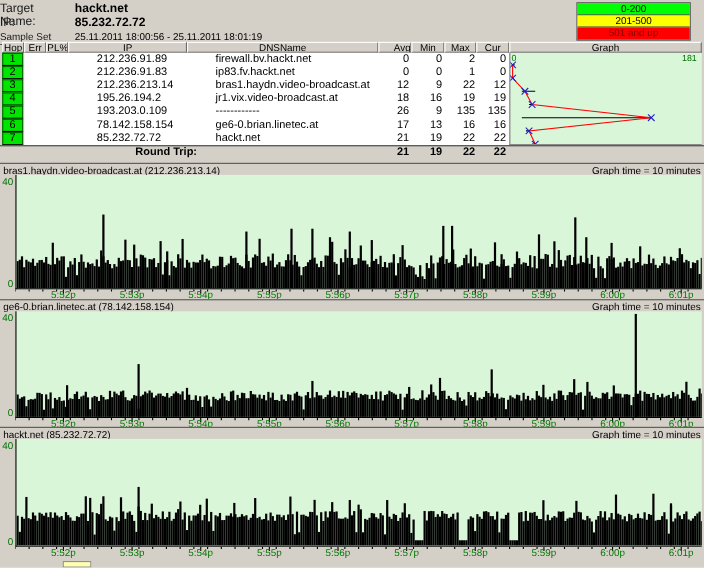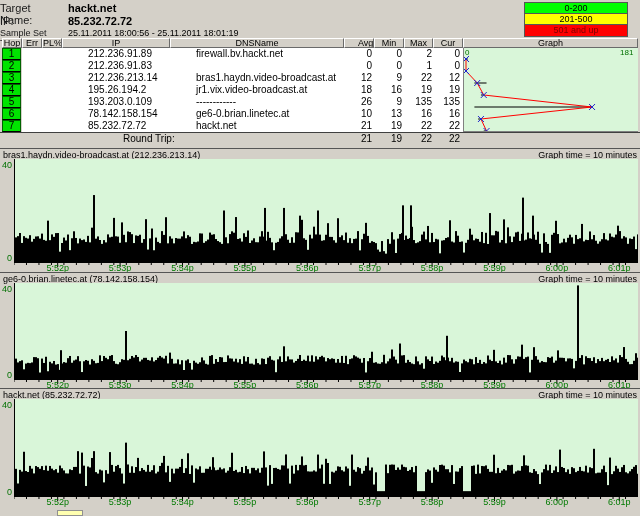--- a/index.html
+++ b/index.html
@@ -25,21 +25,21 @@
   #table-body-bg { left:22px; top:48px; width:441px; height:84px; background:#ffffff; }
   #minigraph-box { left:463px; top:48px; width:175px; height:84px; background:#d9f6d9;
     border-left:1px solid #808080; border-bottom:1px solid #808080; }
   .row { position:absolute; left:0; width:640px; height:12px; font-size:10px; line-height:12px; }
   .hopcell { position:absolute; left:2px; width:19px; height:12px; text-align:center;
     border:1px solid #006400; border-bottom:1px solid #000; font-size:10px; line-height:10px; }
   .cell-ip { position:absolute; left:88px; width:100px; }
   .cell-dns { position:absolute; left:196px; width:170px; }
   .num { position:absolute; width:28px; text-align:right; }
   #roundtrip { left:0; top:132px; width:640px; height:13px; background:#d4d0c8;
-    border-top:1px solid #404040; font-size:10px; line-height:12px; font-weight:normal; }
+    border-top:1px solid #404040; font-size:10px; line-height:12px; font-weight:bold; }
   .tl-head { position:absolute; left:0; width:640px; height:11px; background:#d4d0c8;
     border-top:1px solid #555; font-size:9px; line-height:10px; }
   .tl-title { position:absolute; left:3px; top:1px; }
   .tl-time { position:absolute; right:3px; top:1px; }
   .tl-plot { position:absolute; left:14px; width:624px; background:#d9f6d9;
     border-left:1px solid #000; border-bottom:1px solid #000; }
   .ylab { position:absolute; left:0; width:12px; text-align:right; font-size:9px; color:#007000; }
   .xlab { position:absolute; width:40px; text-align:center; font-size:9px; line-height:9px; color:#007a00; }
   .mg-lab { position:absolute; font-size:8px; color:#007000; }
   #bottom-artifact { left:57px; top:510px; width:26px; height:6px; background:#ffffb0; border:1px solid #909090; }
@@ -83,20 +83,21 @@
         <span class="cell-ip">212.236.91.89</span>
         <span class="cell-dns">firewall.bv.hackt.net</span>
         <span class="num" style="left: 344px;">0</span>
         <span class="num" style="left: 374px;">0</span>
         <span class="num" style="left: 404px;">2</span>
         <span class="num" style="left: 432px;">0</span>
       </div>
       <div class="row" style="top: 60px;">
         <div class="hopcell" style="background: rgb(0, 228, 0);">2</div>
         <span class="cell-ip">212.236.91.83</span>
+        <span class="cell-dns">ip83.fv.hackt.net</span>
         <span class="num" style="left: 344px;">0</span>
         <span class="num" style="left: 374px;">0</span>
         <span class="num" style="left: 404px;">1</span>
         <span class="num" style="left: 432px;">0</span>
       </div>
       <div class="row" style="top: 72px;">
         <div class="hopcell" style="background: rgb(0, 228, 0);">3</div>
         <span class="cell-ip">212.236.213.14</span>
         <span class="cell-dns">bras1.haydn.video-broadcast.at</span>
         <span class="num" style="left: 344px;">12</span>
@@ -119,21 +120,21 @@
         <span class="cell-dns">------------</span>
         <span class="num" style="left: 344px;">26</span>
         <span class="num" style="left: 374px;">9</span>
         <span class="num" style="left: 404px;">135</span>
         <span class="num" style="left: 432px;">135</span>
       </div>
       <div class="row" style="top: 108px;">
         <div class="hopcell" style="background: rgb(0, 228, 0);">6</div>
         <span class="cell-ip">78.142.158.154</span>
         <span class="cell-dns">ge6-0.brian.linetec.at</span>
-        <span class="num" style="left: 344px;">10</span>
+        <span class="num" style="left: 344px;">17</span>
         <span class="num" style="left: 374px;">13</span>
         <span class="num" style="left: 404px;">16</span>
         <span class="num" style="left: 432px;">16</span>
       </div>
       <div class="row" style="top: 120px;">
         <div class="hopcell" style="background: rgb(0, 228, 0);">7</div>
         <span class="cell-ip">85.232.72.72</span>
         <span class="cell-dns">hackt.net</span>
         <span class="num" style="left: 344px;">21</span>
         <span class="num" style="left: 374px;">19</span>

